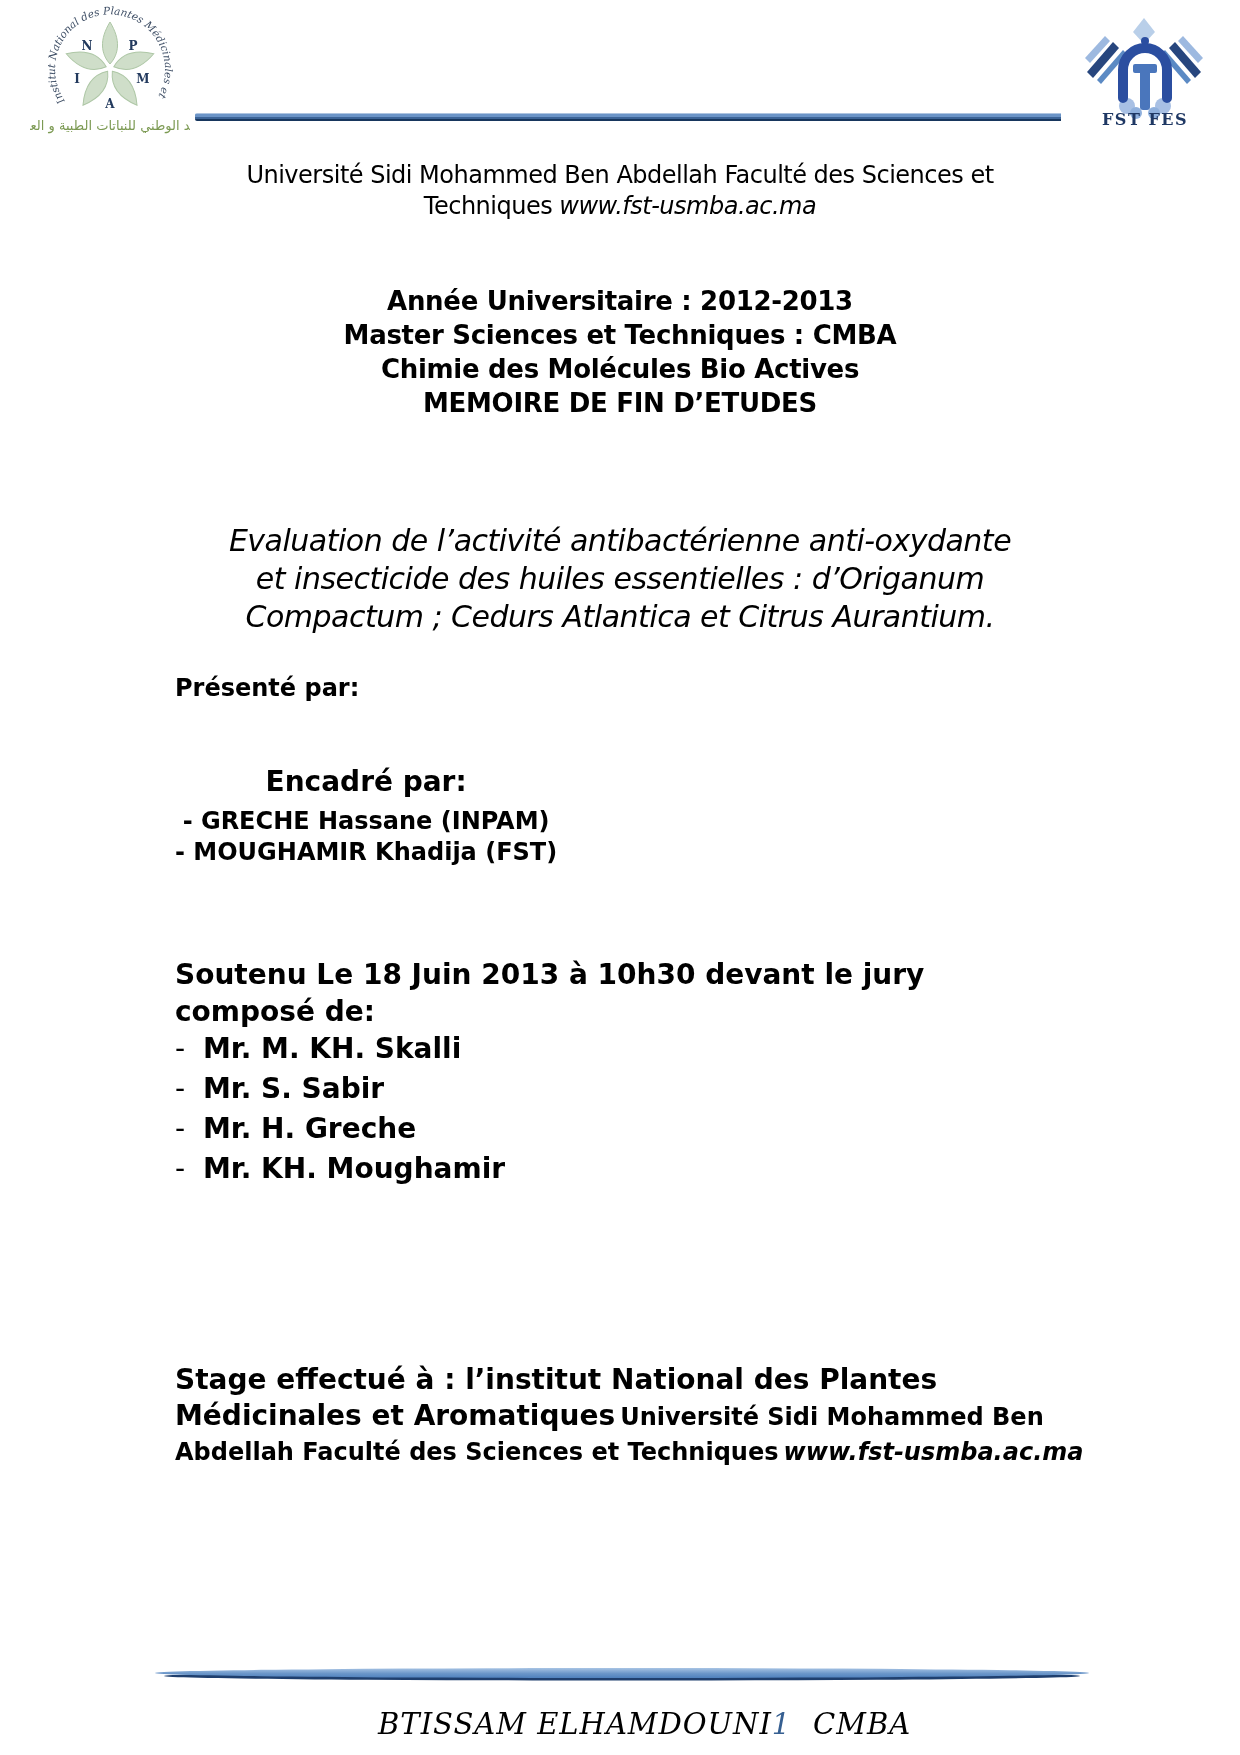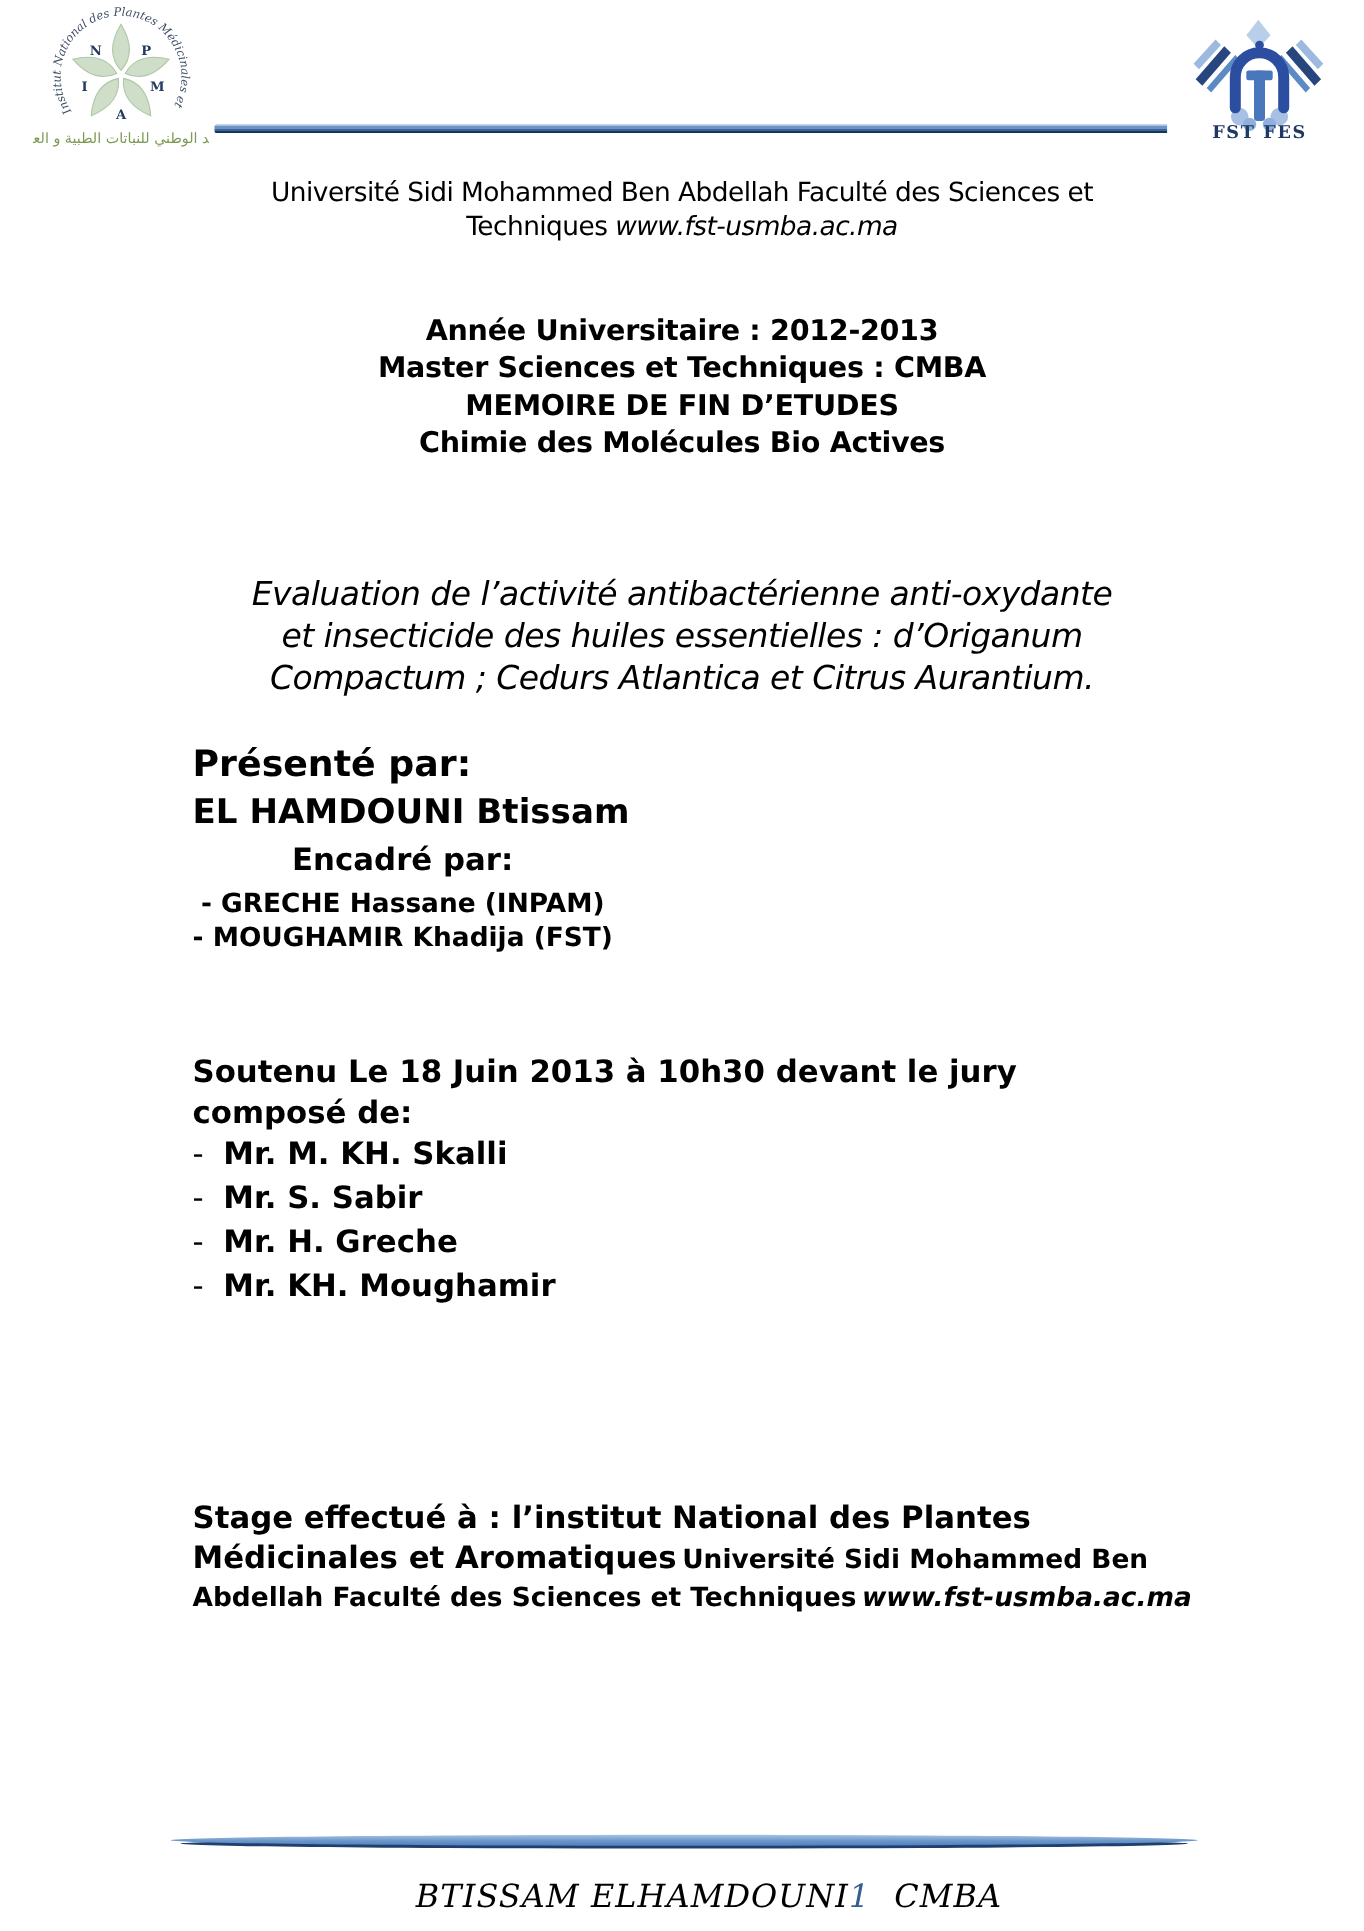--- a/index.html
+++ b/index.html
@@ -18,21 +18,21 @@
   }
 
   .header { top:160px; font-weight:normal; font-size:24px; line-height:31px; letter-spacing:-0.5px; }
   .header .url { font-style:italic; }
 
   .program { top:284px; font-weight:bold; font-size:26px; line-height:34px; letter-spacing:-0.3px; }
 
   .thesis-title { top:522px; font-style:italic; font-size:30px; line-height:38px; letter-spacing:-0.5px;text-align:center; }
 
   .presented { left:175px; top:674px; }
-  .presented .label { font-size:33px; font-weight:bold; }
+  .presented .label { font-size:24px; font-weight:bold; }
   .presented .name  { font-size:31px; font-weight:bold; margin-top:7px; }
 
   .supervised { left:175px; top:765px;text-align:center; }
   .supervised .label { font-size:28px; font-weight:bold; margin-bottom:8px; }
   .supervised .item  { font-size:24px; font-weight:bold; line-height:31px; }
 
   .defense-intro { left:175px; top:956px; font-size:28px; font-weight:bold; line-height:37px; }
   .jury { left:175px; top:1029px; }
   .jury .row  { font-size:28px; line-height:40px; }
   .jury .dash { font-weight:normal; display:inline-block; width:28px; }
@@ -123,33 +123,32 @@
     <div>Université Sidi Mohammed Ben Abdellah Faculté des Sciences et</div>
     <div>
       <span>Techniques</span>
       <span class="url">www.fst-usmba.ac.ma</span>
     </div>
   </div>
 
   <div class="abs centered program">
     <div>Année Universitaire : 2012-2013</div>
     <div>Master Sciences et Techniques : CMBA</div>
+    <div>Chimie des Molécules Bio Actives</div>
     <div>MEMOIRE DE FIN D’ETUDES</div>
-    <div>Chimie des Molécules Bio Actives</div>
   </div>
 
   <div class="abs centered thesis-title">
     <div>Evaluation de l’activité antibactérienne anti-oxydante</div>
     <div>et insecticide des huiles essentielles : d’Origanum</div>
     <div>Compactum ; Cedurs Atlantica et Citrus Aurantium.</div>
   </div>
 
   <div class="abs presented">
     <div class="label">Présenté par:</div>
-    <div class="name">EL HAMDOUNI Btissam</div>
   </div>
 
   <div class="abs supervised">
     <div class="label">Encadré par:</div>
     <div class="item">- GRECHE Hassane (INPAM)</div>
     <div class="item">- MOUGHAMIR Khadija (FST)</div>
   </div>
 
   <div class="abs defense-intro">
     <div>Soutenu Le 18 Juin 2013 à 10h30 devant le jury</div>

